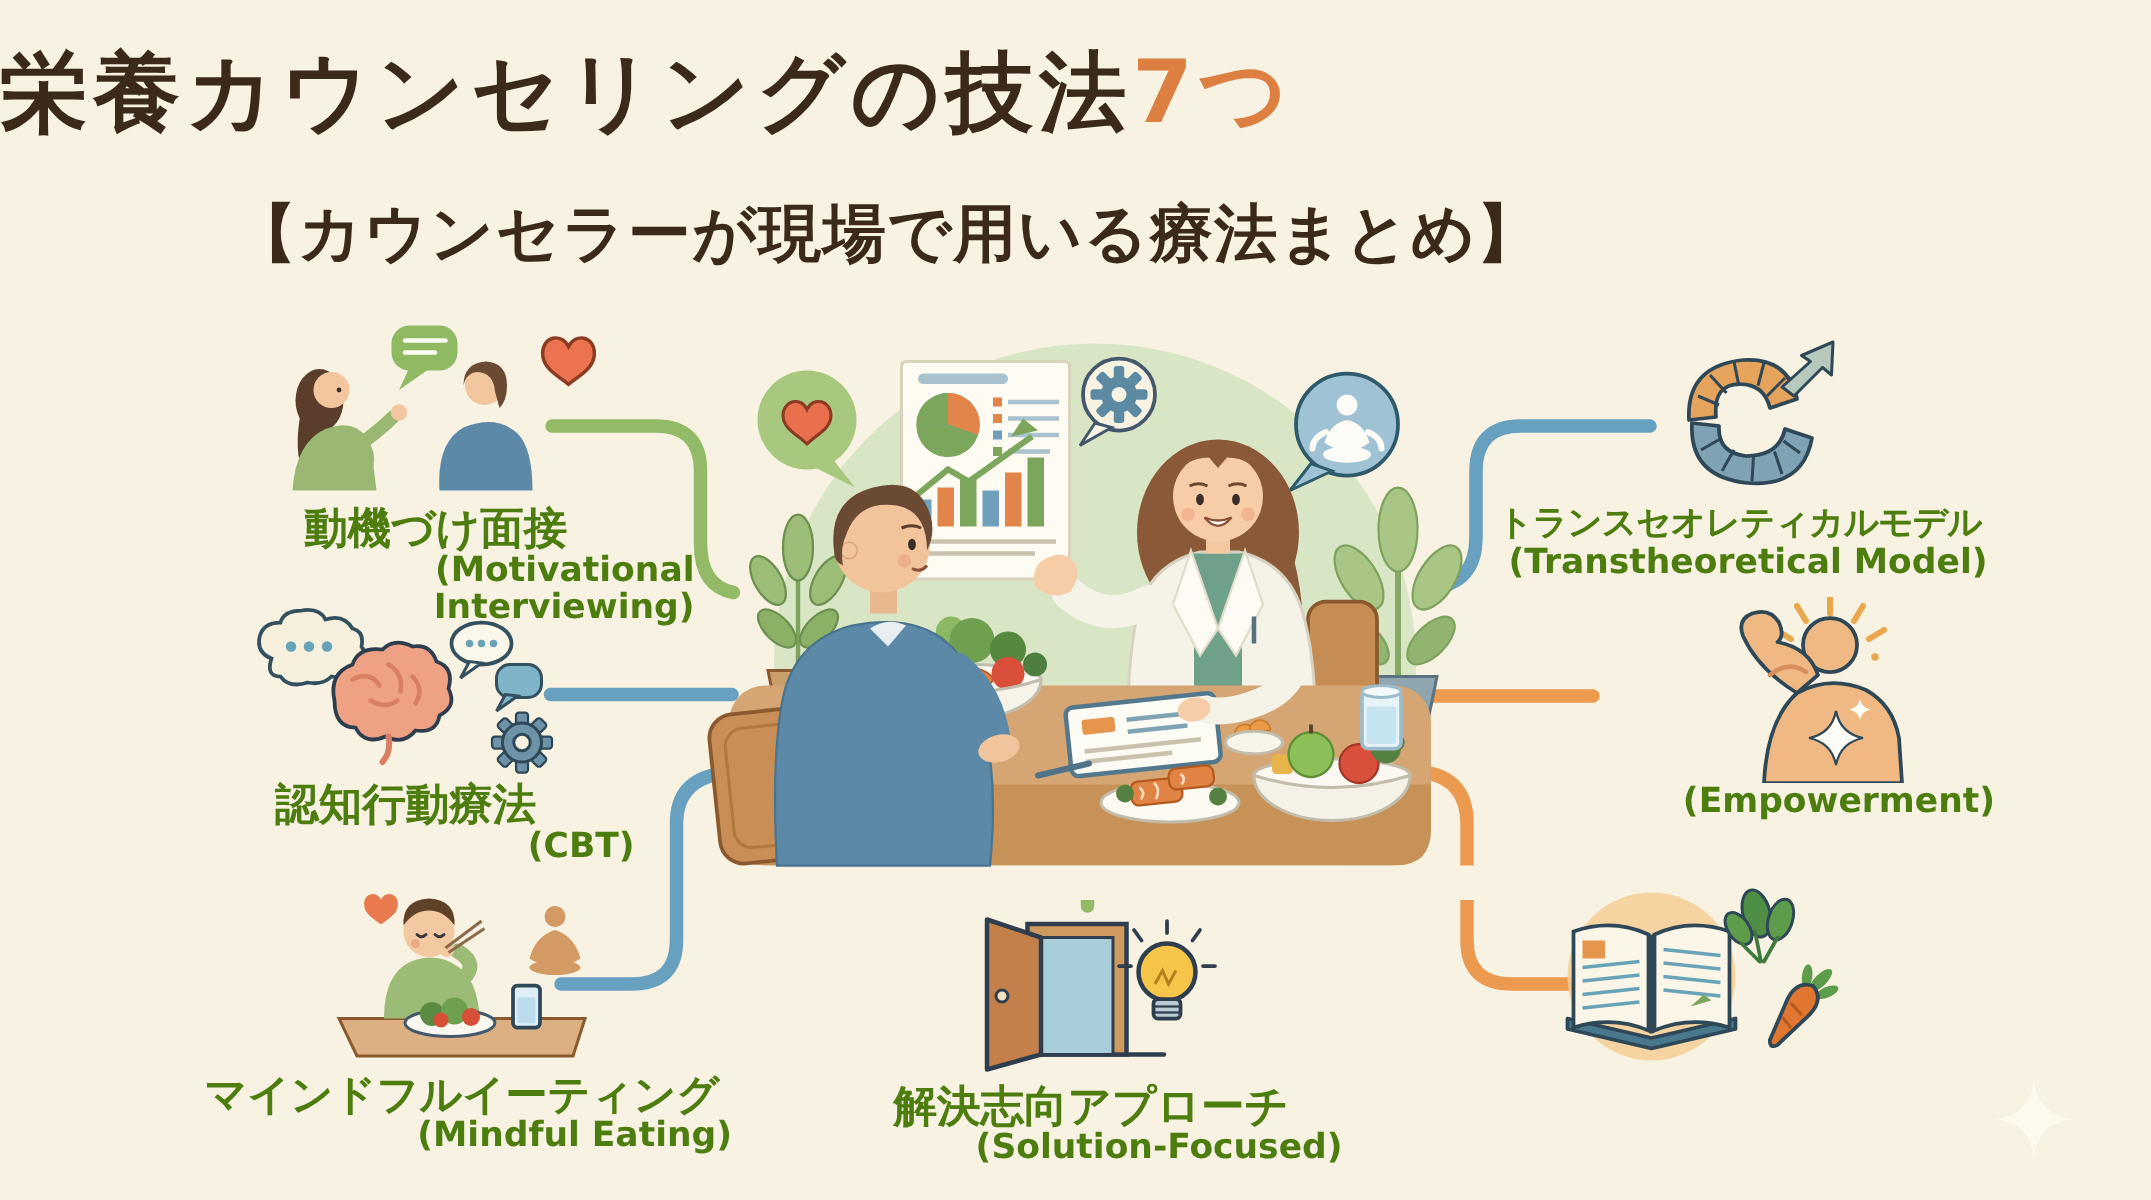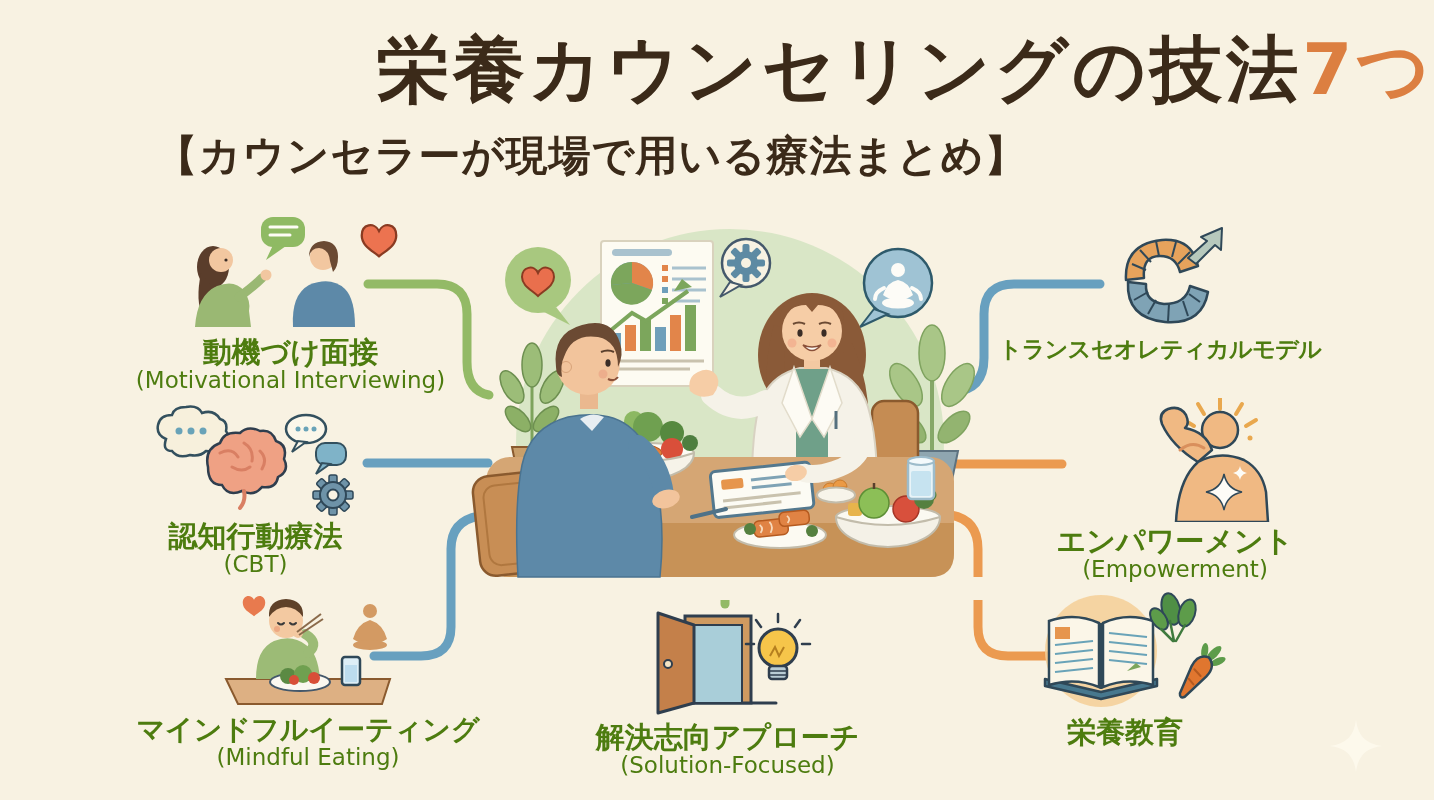--- a/index.html
+++ b/index.html
@@ -1,34 +1,34 @@
 <!DOCTYPE html>
 <html><head>
 <meta charset="utf-8">
 <style>
   html,body{margin:0;padding:0;}
   body{width:1434px;height:800px;overflow:hidden;background:#f8f2e2;
        font-family:"DejaVu Sans","Liberation Sans",sans-serif;position:relative;}
   #stage{position:absolute;left:0;top:0;width:1434px;height:800px;background:#f8f2e2;}
   
-  .main-title{position:absolute;left:0;top:30px;width:1434px;text-align:right;
-    font-size:72px;font-weight:900;color:#3b2a19;letter-spacing:4px;line-height:1.1;}
+  .main-title{position:absolute;left:0;top:30px;width:1434px;text-align:left;
+    font-size:58px;font-weight:900;color:#3b2a19;letter-spacing:4px;line-height:1.1;}
   .main-title .count{color:#dc7f41;}
   .sub-title{position:absolute;left:0;top:128px;width:1183px;text-align:center;
     font-size:42px;font-weight:900;color:#3b2a19;letter-spacing:1px;}
   
   #connectors{position:absolute;left:0;top:0;width:1434px;height:800px;pointer-events:none;}
   #center-scene{position:absolute;left:460px;top:205px;width:530px;height:395px;}
   
   .tech{position:absolute;text-align:center;color:#4d7c0f;}
   .tech svg.ic{display:block;margin:0 auto;}
   .tech .jp{font-size:29px;font-weight:900;line-height:1.12;margin-top:3px;}
-  .tech .en{font-size:23px;font-weight:400;line-height:1.05;}
+  .tech .en{font-size:23px;font-weight:700;line-height:1.05;text-align:right;}
   #tech-mi{left:118px;top:215px;width:345px;}
-  #tech-cbt{left:103px;top:405px;width:305px;}
+  #tech-cbt{left:118px;top:405px;width:305px;}
   #tech-mindful{left:128px;top:583px;width:360px;}
   #tech-mindful .jp{font-size:28px;}
   #tech-solution{left:560px;top:606px;width:335px;}
   #tech-trans{left:995px;top:222px;width:330px;}
   #tech-trans .jp{font-size:23px;letter-spacing:-0.5px;}
   #tech-emp{left:1020px;top:398px;width:310px;}
   #tech-emp svg.ic{margin-left:108px;}
   #tech-nutrition{left:960px;top:583px;width:330px;}
   #sparkle{position:absolute;left:1328px;top:718px;}
 </style>
@@ -362,41 +362,41 @@
       <g stroke="#2f4858" stroke-width="2">
         <line x1="42" y1="42" x2="56" y2="48"></line>
           <line x1="50" y1="28" x2="61" y2="40"></line>
         <line x1="66" y1="19" x2="69" y2="34"></line>
           <line x1="86" y1="20" x2="82" y2="35"></line>
         <line x1="100" y1="30" x2="88" y2="42"></line>
       </g>
       <path d="M98,36 L117,19 L111,15 L132,6 L131,28 L125,23 L106,42 Z" fill="#b7c9bd" stroke="#2f4858" stroke-width="2" stroke-linejoin="round"></path>
     </svg>
     <div class="jp">トランスセオレティカルモデル</div>
+    <div class="en">(Transtheoretical Model)</div>
   </div>
 
   <div class="tech" id="tech-emp">
     <svg class="ic" width="165" height="124" viewBox="0 0 165 124">
       <g stroke="#e9a84e" stroke-width="4" stroke-linecap="round">
         <line x1="70" y1="6" x2="76" y2="16"></line>
           <line x1="92" y1="0" x2="92" y2="11"></line>
         <line x1="114" y1="6" x2="108" y2="16"></line>
           <line x1="56" y1="22" x2="66" y2="28"></line>
         <line x1="128" y1="22" x2="118" y2="28"></line>
       </g>
       <circle cx="62" cy="40" r="2.5" fill="#e9a84e"></circle>
         <circle cx="122" cy="40" r="2.5" fill="#e9a84e"></circle>
       <circle cx="92" cy="32" r="18" fill="#f0b983" stroke="#2f4858" stroke-width="2.5"></circle>
       <path d="M70,64 Q44,48 34,26 Q30,15 40,11 Q52,7 58,17 Q62,26 57,30 Q78,34 84,52 Z" fill="#f0b983" stroke="#2f4858" stroke-width="2.5" stroke-linejoin="round"></path>
       <path d="M48,124 Q50,82 70,64 Q92,52 116,62 Q134,72 138,94 L140,124 Z" fill="#f0b983" stroke="#2f4858" stroke-width="2.5"></path>
       <path d="M52,52 Q64,42 76,50" stroke="#d98f5c" stroke-width="3" fill="none" stroke-linecap="round"></path>
       <path d="M96,76 C98,86 104,92 114,94 C104,96 98,102 96,112 C94,102 88,96 78,94 C88,92 94,86 96,76 Z" fill="#fdfcf7" stroke="#2f4858" stroke-width="1.5"></path>
       <path d="M112,68 C113,72 115,74 119,75 C115,76 113,78 112,82 C111,78 109,76 105,75 C109,74 111,72 112,68 Z" fill="#fdfcf7"></path>
     </svg>
-    <div class="jp">エンパワーメント</div>
     <div class="en">(Empowerment)</div>
   </div>
 
   <div class="tech" id="tech-nutrition">
     <svg class="ic" width="205" height="130" viewBox="0 0 205 130">
       <circle cx="78" cy="68" r="56" fill="#f4cf96" opacity="0.85"></circle>
       <path d="M22,96 L78,109 L134,96 L134,103 L78,116 L22,103 Z" fill="#47788e" stroke="#2f4858" stroke-width="2.5" stroke-linejoin="round"></path>
       <path d="M26,38 Q52,29 76,40 L76,104 Q52,94 26,102 Z" fill="#fbf6e8" stroke="#2f4858" stroke-width="2.5"></path>
       <path d="M130,38 Q104,29 80,40 L80,104 Q104,94 130,102 Z" fill="#fbf6e8" stroke="#2f4858" stroke-width="2.5"></path>
       <line x1="78" y1="40" x2="78" y2="106" stroke="#2f4858" stroke-width="2.5"></line>
@@ -419,20 +419,19 @@
         <path d="M147,38 L151,58 M162,42 L153,58 M138,46 L150,58" stroke="#3f7a3d" stroke-width="2.5" fill="none" stroke-linecap="round"></path>
       </g>
       <g transform="translate(172,94) rotate(35)">
         <ellipse cx="2" cy="-30" rx="4" ry="10" fill="#5d9c4a" transform="rotate(10 2 -30)"></ellipse>
         <ellipse cx="-7" cy="-27" rx="3.5" ry="8" fill="#5d9c4a" transform="rotate(-28 -7 -27)"></ellipse>
         <ellipse cx="10" cy="-26" rx="3.5" ry="8" fill="#5d9c4a" transform="rotate(32 10 -26)"></ellipse>
         <path d="M0,-24 Q11,-21 9,-7 L3,22 Q0,27 -3,22 L-9,-7 Q-11,-21 0,-24 Z" fill="#e0762f" stroke="#2f4858" stroke-width="2.5"></path>
         <path d="M-5,-6 L4,-4 M-4,5 L3,7" stroke="#b55a1f" stroke-width="2" stroke-linecap="round"></path>
       </g>
     </svg>
-    <div class="jp">栄養教育</div>
   </div>
 
   <svg id="sparkle" width="56" height="56" viewBox="0 0 56 56">
     <path d="M28,2 C30,18 38,26 54,28 C38,30 30,38 28,54 C26,38 18,30 2,28 C18,26 26,18 28,2 Z" fill="#fdf9ec"></path>
   </svg>
 
 </div>
 
 </body></html>

